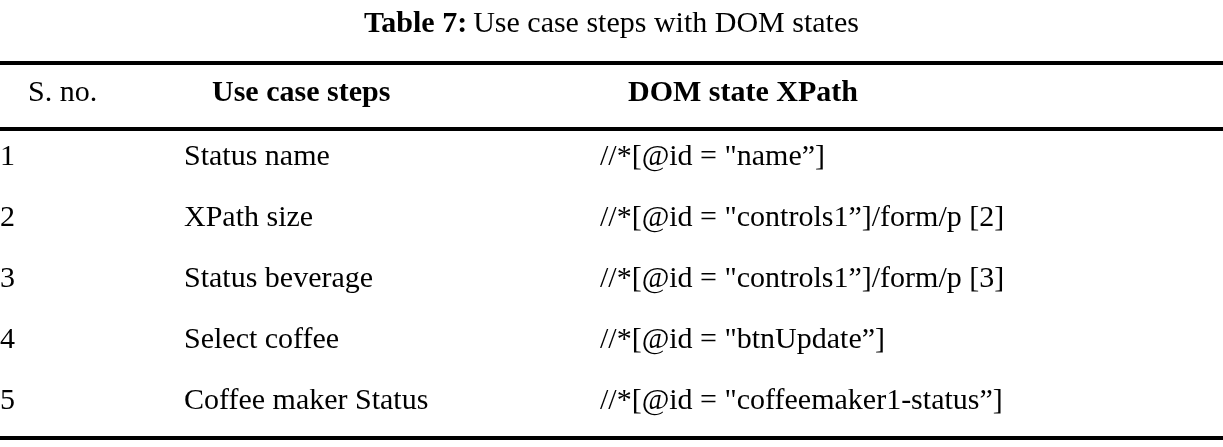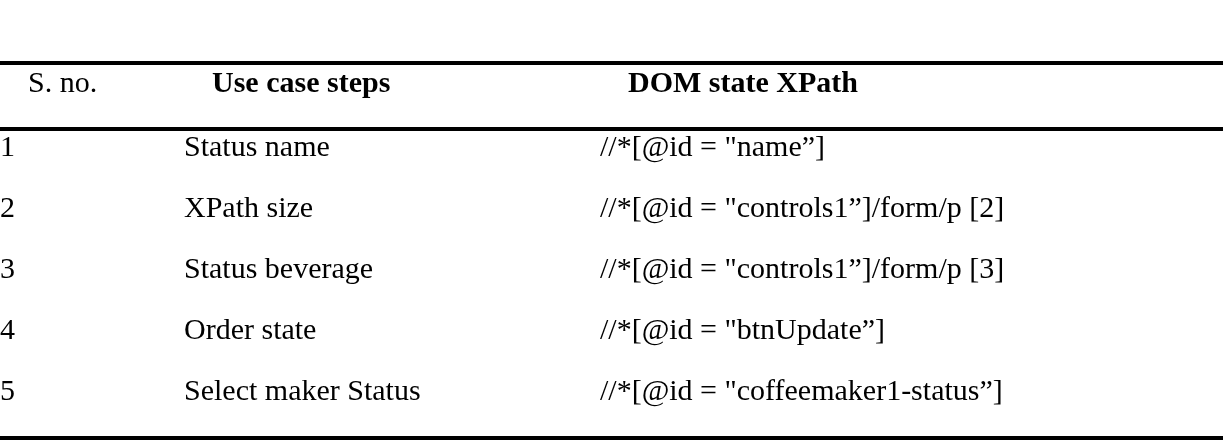--- a/index.html
+++ b/index.html
@@ -50,21 +50,21 @@
     width: 1223px;
     background: #000000;
   }
   .rule-top    { top: 61px;  height: 4px; }
   .rule-header { top: 127px; height: 4px; }
   .rule-bottom { top: 436px; height: 4px; }
 
   
   .tbl {
     position: absolute;
-    top: 49px;
+    top: 58px;
     left: 0;
     width: 1223px;
     border-collapse: collapse;
     table-layout: fixed;
     font-size: 30px;
     padding-left: 40px;
   }
   .tbl col.c-no   { width: 184px; }
   .tbl col.c-step { width: 416px; }
   .tbl col.c-xp   { width: 623px; }
@@ -97,20 +97,23 @@
 
   .xpath {
     letter-spacing: 0px;
   }
 </style>
 </head>
 <body>
 
 <div class="table-figure">
 
+  <div class="caption">
+    <span class="caption-label">Table 7:</span><span class="caption-text">Use case steps with DOM states</span>
+  </div>
 
   <div class="rule rule-top"></div>
   <div class="rule rule-header"></div>
   <div class="rule rule-bottom"></div>
 
   <table class="tbl">
     <colgroup>
       <col class="c-no">
       <col class="c-step">
       <col class="c-xp">
@@ -133,24 +136,24 @@
         <td class="cell-step">XPath size</td>
         <td class="cell-xp xpath">//*[@id = "controls1”]/form/p [2]</td>
       </tr>
       <tr>
         <td class="cell-no">3</td>
         <td class="cell-step">Status beverage</td>
         <td class="cell-xp xpath">//*[@id = "controls1”]/form/p [3]</td>
       </tr>
       <tr>
         <td class="cell-no">4</td>
-        <td class="cell-step">Order state</td>
+        <td class="cell-step">Select coffee</td>
         <td class="cell-xp xpath">//*[@id = "btnUpdate”]</td>
       </tr>
       <tr>
         <td class="cell-no">5</td>
-        <td class="cell-step">Select maker Status</td>
+        <td class="cell-step">Coffee maker Status</td>
         <td class="cell-xp xpath">//*[@id = "coffeemaker1-status”]</td>
       </tr>
     </tbody>
   </table>
 
 </div>
 
 </body></html>

